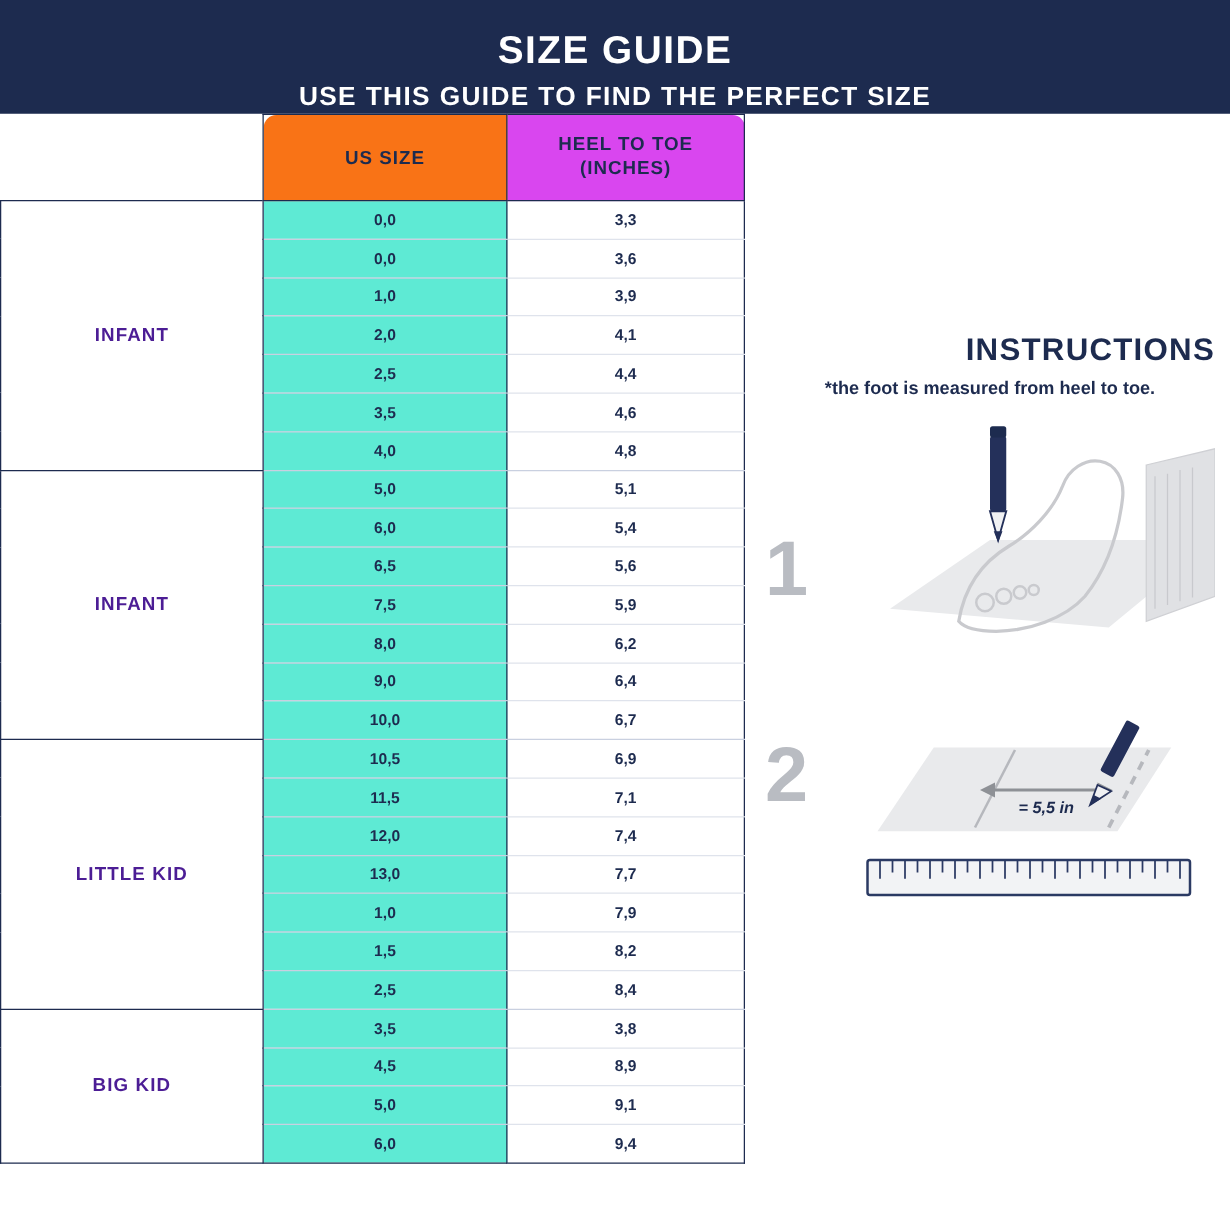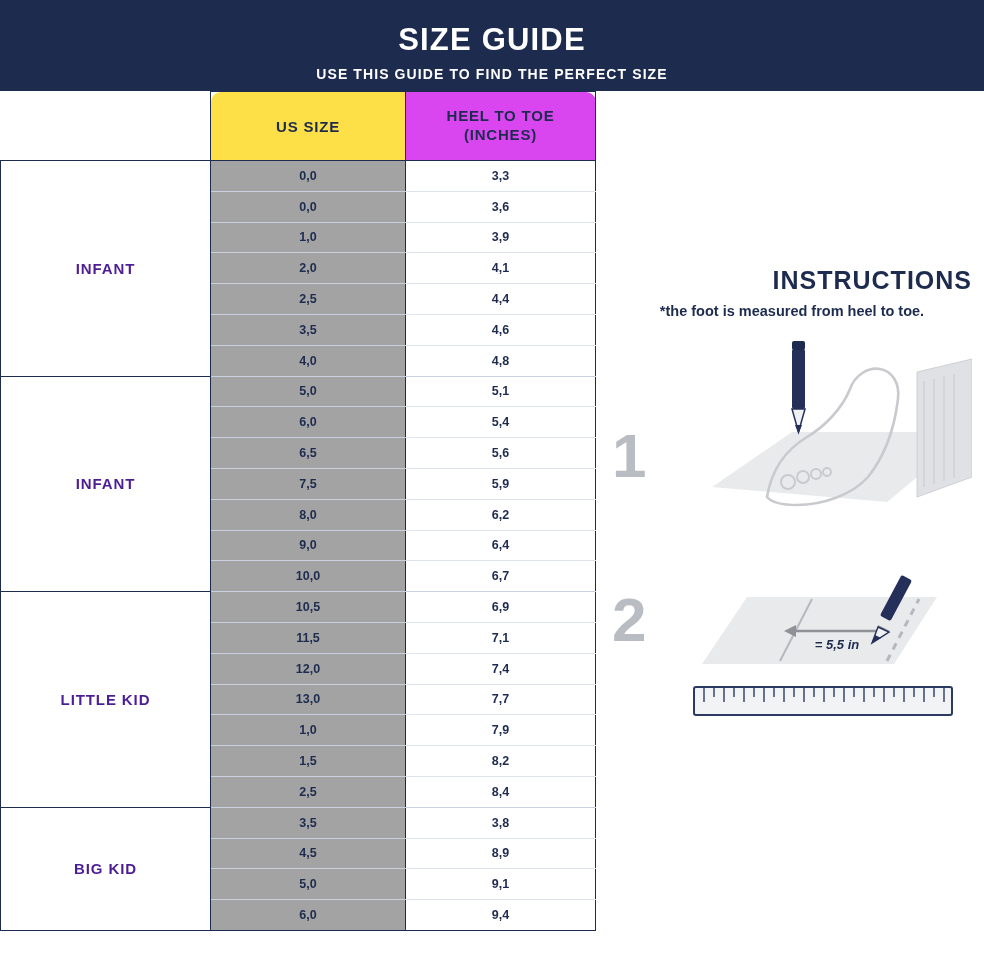--- a/index.html
+++ b/index.html
@@ -25,21 +25,21 @@
     height: 91px;
     box-sizing: border-box;
   }
   .header-title {
     font-size: 31px;
     font-weight: bold;
     letter-spacing: 1.2px;
     line-height: 1.15;
   }
   .header-sub {
-    font-size: 14px;
+    font-size: 21px;
     font-weight: bold;
     letter-spacing: 1.1px;
     margin-top: 8px;
     line-height: 1.15;
   }
 
   
   .content {
     position: relative;
     width: 984px;
@@ -67,21 +67,21 @@
   col.c-group { width: 210px; }
   col.c-us    { width: 195px; }
   col.c-heel  { width: 190px; }
 
   
   .th-spacer {
     border: none;
     background: transparent;
   }
   .th-us {
-    background: #fde047;
+    background: #f97316;
     color: #1d2b4f;
     font-weight: bold;
     font-size: 15px;
     letter-spacing: 0.8px;
     text-align: center;
     height: 68px;
     border-left: 1.5px solid #1d2b4f;
     border-top: 1.5px solid #1d2b4f;
     border-right: 1.5px solid #1d2b4f;
     border-bottom: 1.5px solid #1d2b4f;
@@ -114,21 +114,21 @@
     border-top: 1.5px solid #1d2b4f;
     border-bottom: 1.5px solid #1d2b4f;
     border-right: 1.5px solid #1d2b4f;
     background: #ffffff;
     vertical-align: middle;
   }
   .cell-group.first { border-top-left-radius: 12px; }
   .cell-group.last  { border-bottom-left-radius: 12px; }
 
   .cell-us {
-    background: #a3a3a3;
+    background: #5eead4;
     text-align: center;
     font-size: 12.5px;
     font-weight: bold;
     color: #1d2b4f;
     height: 29.8px;
     border-left: 1.5px solid #1d2b4f;
     border-right: 1.5px solid #1d2b4f;
     border-bottom: 1px solid #c9d0e0;
   }
   .cell-heel {

